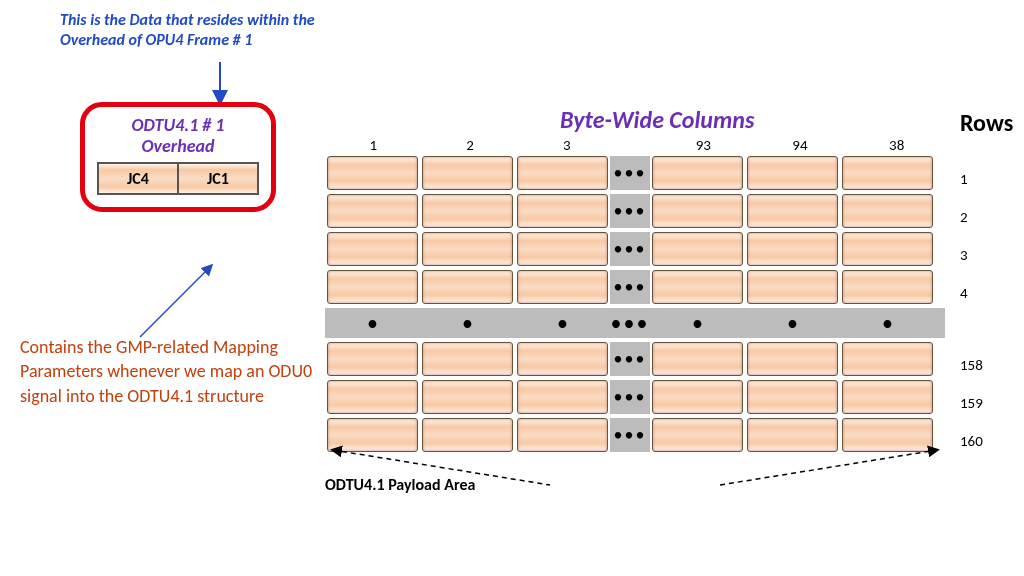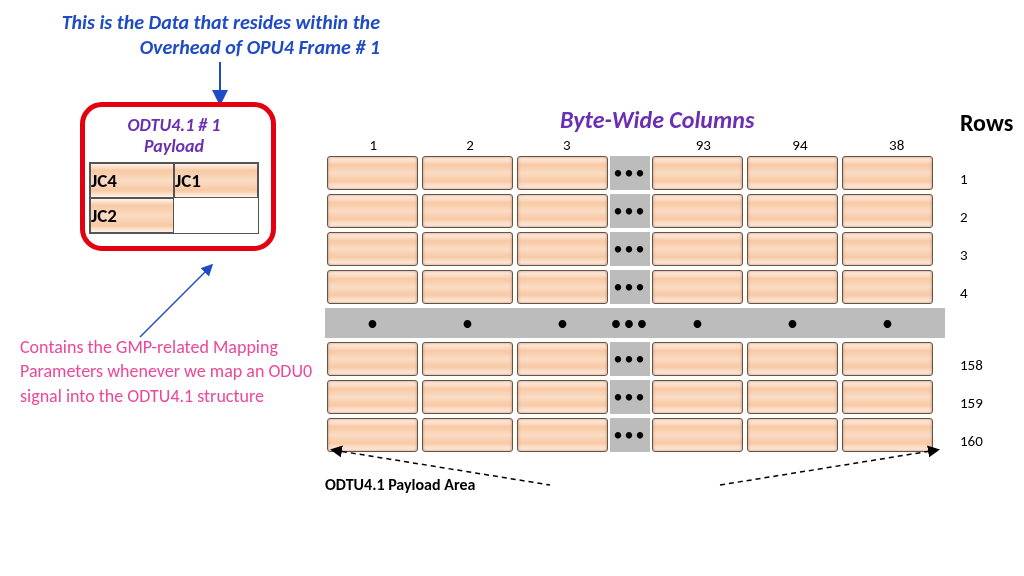--- a/index.html
+++ b/index.html
@@ -9,67 +9,68 @@
     height: 576px;
     font-family: Calibri, Arial, sans-serif;
     background: #fff;
     position: relative;
   }
   .top-note {
     position: absolute;
     top: 10px;
     left: 60px;
     width: 320px;
-    text-align: right;
+    text-align: left;
     color: #1f4bc4;
     font-weight: bold;
     font-style: italic;
-    font-size: 20px;
+    font-size: 16px;
     line-height: 1.25;
   }
   .overhead-box {
     position: absolute;
     top: 102px;
     left: 80px;
     width: 196px;
     border: 5px solid #e3000f;
     border-radius: 22px;
-    padding: 8px 12px 12px 4px;
+    padding: 8px 12px 12px 12px;
   }
   .overhead-title {
     text-align: center;
     color: #6b2fb3;
     font-weight: bold;
     font-style: italic;
     font-size: 18px;
     line-height: 1.15;
     margin-bottom: 6px;
   }
   .jc-grid {
     display: grid;
     grid-template-columns: 1fr 1fr;
     gap: 0;
     border: 1px solid #555;
   }
   .jc-cell {
     background: linear-gradient(#fff3ea,#f8c9a4 20%,#fadcc4 50%,#f8c9a4 80%,#fff3ea);
     border: 1px solid #555;
-    font-weight: bold;
-    font-size: 19px;
+    text-align: center;
+    font-weight: bold;
+    font-size: 16px;
     padding: 5px 0;
     color: #000;
   }
   .bottom-note {
     position: absolute;
     top: 335px;
     left: 20px;
     width: 300px;
     font-size: 18px;
     line-height: 1.35;
-    color: #ec4899;
+    color: #c2410c;
   }
   
   .payload {
     position: absolute;
     top: 110px;
     left: 325px;
     width: 620px;
   }
   .payload-title {
     position: absolute;
@@ -150,26 +151,25 @@
       <marker id="ah1" markerWidth="8" markerHeight="8" refX="5" refY="4" orient="auto">
         <path d="M0,0 L8,4 L0,8 z" fill="#1f4bc4"></path>
       </marker>
     </defs>
   <line x1="15" y1="0" x2="15" y2="38" stroke="#1f4bc4" stroke-width="2" marker-end="url(#ah1)"></line>
 </svg>
 
 <div class="overhead-box">
   <div class="overhead-title">
     <span>ODTU4.1 # 1</span><br>
-    <span>Payload</span>
+    <span>Overhead</span>
   </div>
   <div class="jc-grid">
     <div class="jc-cell">JC4</div>
     <div class="jc-cell">JC1</div>
-    <div class="jc-cell">JC2</div>
   </div>
 </div>
 
 <svg class="arrow" style="top:262px;left:140px;width:120;height:80">
   <defs>
       <marker id="ah2" markerWidth="8" markerHeight="8" refX="5" refY="4" orient="auto">
         <path d="M0,0 L8,4 L0,8 z" fill="#1f4bc4"></path>
       </marker>
     </defs>
   <line x1="0" y1="75" x2="70" y2="5" stroke="#1f4bc4" stroke-width="1.5" marker-end="url(#ah2)"></line>

